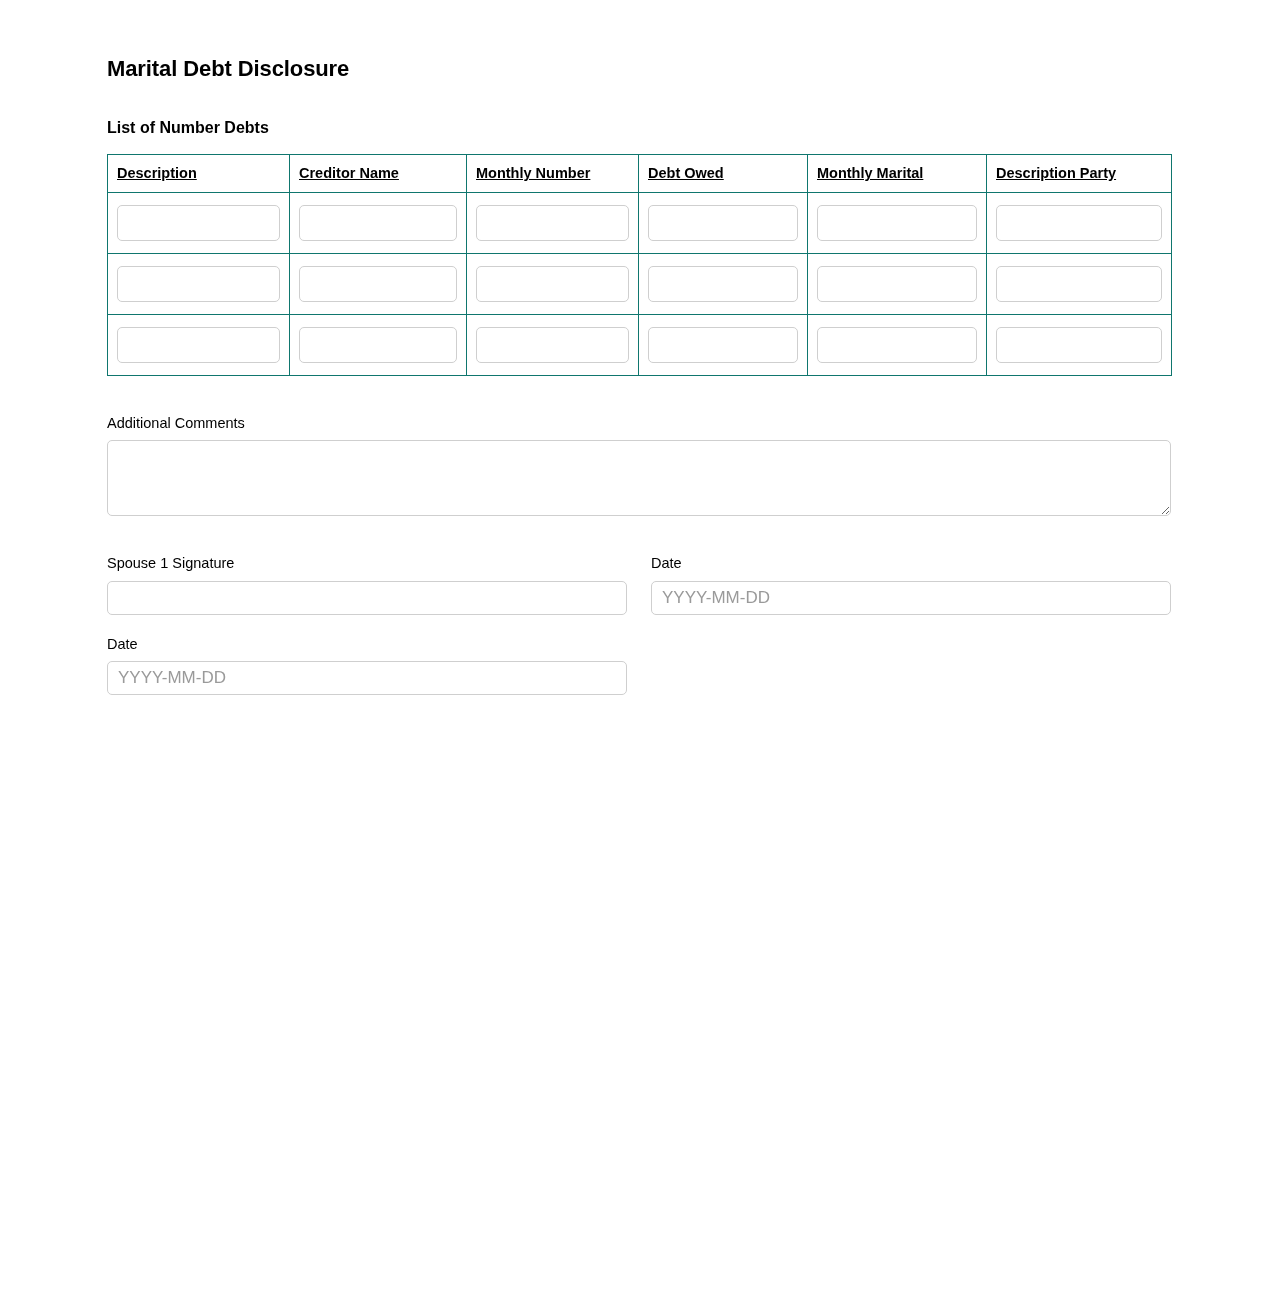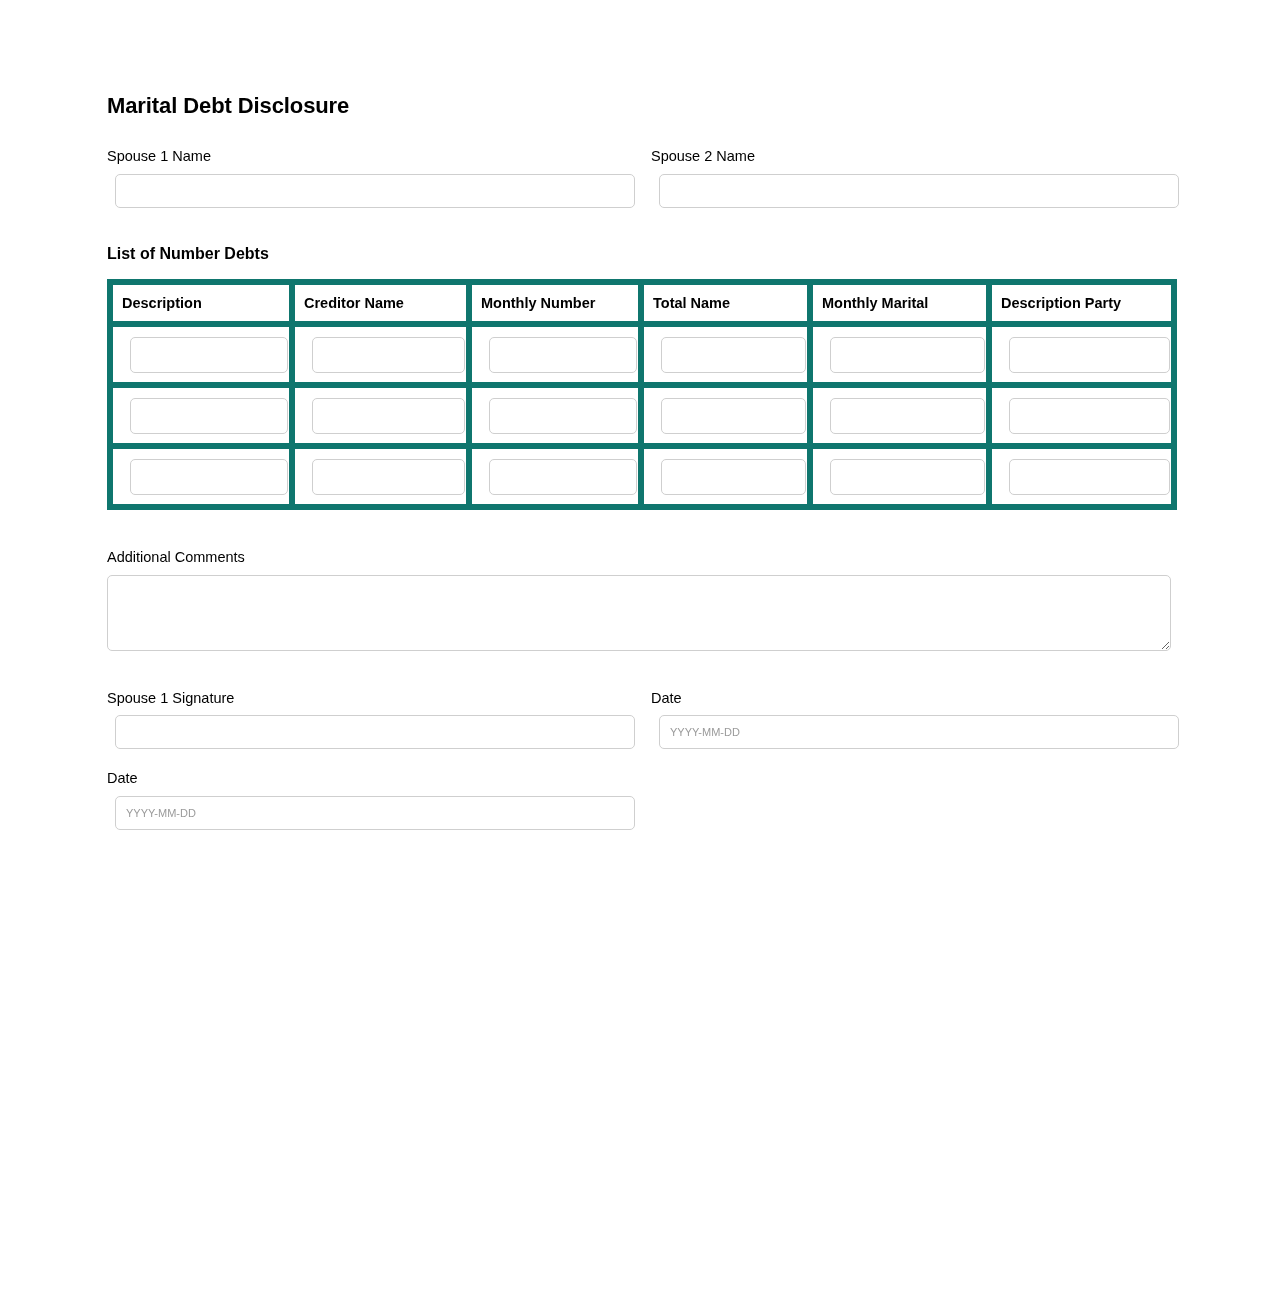--- a/index.html
+++ b/index.html
@@ -10,21 +10,21 @@
     background: #ffffff;
   }
   body {
     width: 1278px;
     height: 1300px;
     font-family: "Liberation Sans", sans-serif;
     color: #000000;
     -webkit-font-smoothing: antialiased;
   }
   .page {
-    padding: 93px 107px 0 107px;
+    padding: 56px 107px 0 107px;
     width: 1278px;
   }
 
   
   .form-title {
     font-size: 22px;
     font-weight: bold;
     line-height: 1.2;
     margin: 0 0 28px 0;
     letter-spacing: -0.1px;
@@ -43,27 +43,26 @@
     color: #000;
     margin: 0 0 7px 0;
     display: block;
   }
   .text-input {
     display: block;
     width: 100%;
     height: 34px;
     padding: 6px 10px;
     font-family: "Liberation Sans", sans-serif;
-    font-size: 11px;
+    font-size: 17px;
     color: #111;
     background: #ffffff;
     border: 1px solid #cfcfcf;
     border-radius: 5px;
     outline: none;
-    margin-left: 8px;
   }
   .text-input::placeholder {
     color: #9a9a9a;
     opacity: 1;
   }
 
   
   .row-2col {
     display: flex;
     gap: 24px;
@@ -80,23 +79,24 @@
 
   
   .debts-table {
     border-collapse: collapse;
     table-layout: fixed;
     width: 1064px;
     border: 1px solid #d4d4d4;
   }
   .debts-table th,
   .debts-table td {
-    border: 6px solid #0f766e;
+    border: 1px solid #0f766e;
     padding: 0;
     vertical-align: middle;
+    text-decoration: underline;
   }
   .debts-table th {
     text-align: left;
     font-size: 14.5px;
     font-weight: bold;
     padding: 10px 0 10px 9px;
     height: 38px;
     background: #ffffff;
   }
   .debts-table td {
@@ -133,40 +133,30 @@
 
   .signatures-block { margin-top: 38px; }
 </style>
 </head>
 <body>
 
 <div class="page">
 
   <h1 class="form-title">Marital Debt Disclosure</h1>
 
-  <div class="row-2col spaced">
-    <div class="col">
-      <label class="field-label">Spouse 1 Name</label>
-      <input class="text-input" type="text" value="" style="">
-    </div>
-    <div class="col">
-      <label class="field-label">Spouse 2 Name</label>
-      <input class="text-input" type="text" value="" style="">
-    </div>
-  </div>
 
   <h2 class="section-title">List of Number Debts</h2>
 
   <table class="debts-table">
     <thead>
       <tr>
         <th class="col-description">Description</th>
         <th class="col-creditor-name">Creditor Name</th>
         <th class="col-account-number">Monthly Number</th>
-        <th class="col-total-owed">Total Name</th>
+        <th class="col-total-owed">Debt Owed</th>
         <th class="col-monthly-payment">Monthly Marital</th>
         <th class="col-responsible-party">Description Party</th>
       </tr>
     </thead>
     <tbody>
       <tr>
         <td>
             <input class="text-input" type="text" value="" style="">
           </td>
         <td>

